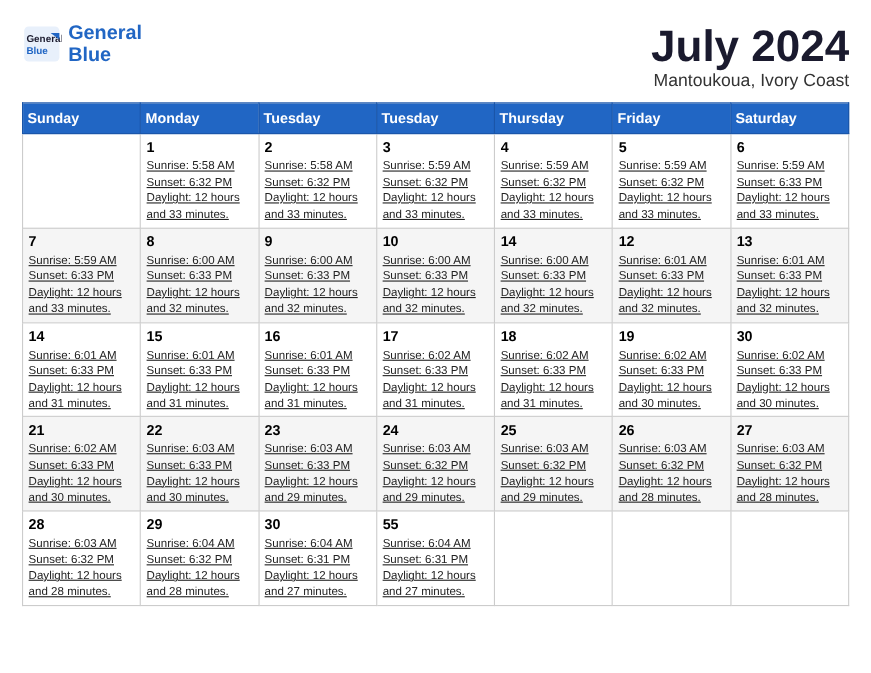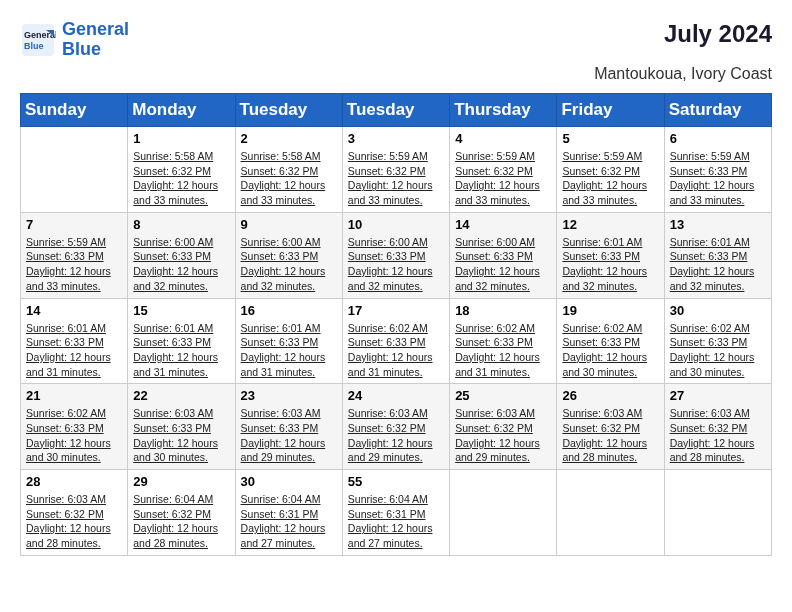--- a/index.html
+++ b/index.html
@@ -31,40 +31,39 @@
       color: #2166c4;
     }
     .logo-icon {
       width: 36px;
       height: 36px;
     }
     .title-block {
       text-align: right;
     }
     .month-title {
-      font-size: 24px;
+      font-size: 40px;
       font-weight: bold;
       color: #1a1a2e;
     }
     .location-title {
       font-size: 16px;
       color: #333;
-      margin-top: 17px;
     }
     table {
       width: 100%;
       border-collapse: collapse;
       font-size: 11px;
     }
     thead tr th {
       background: #2166c4;
       color: #fff;
       padding: 6px 4px;
       text-align: left;
-      font-size: 17px;
+      font-size: 13px;
       font-weight: bold;
       border: 1px solid #1a55a8;
     }
     tbody tr td {
       border: 1px solid #ccc;
       vertical-align: top;
       padding: 4px 5px;
       min-height: 80px;
       width: 14.28%;
     }

